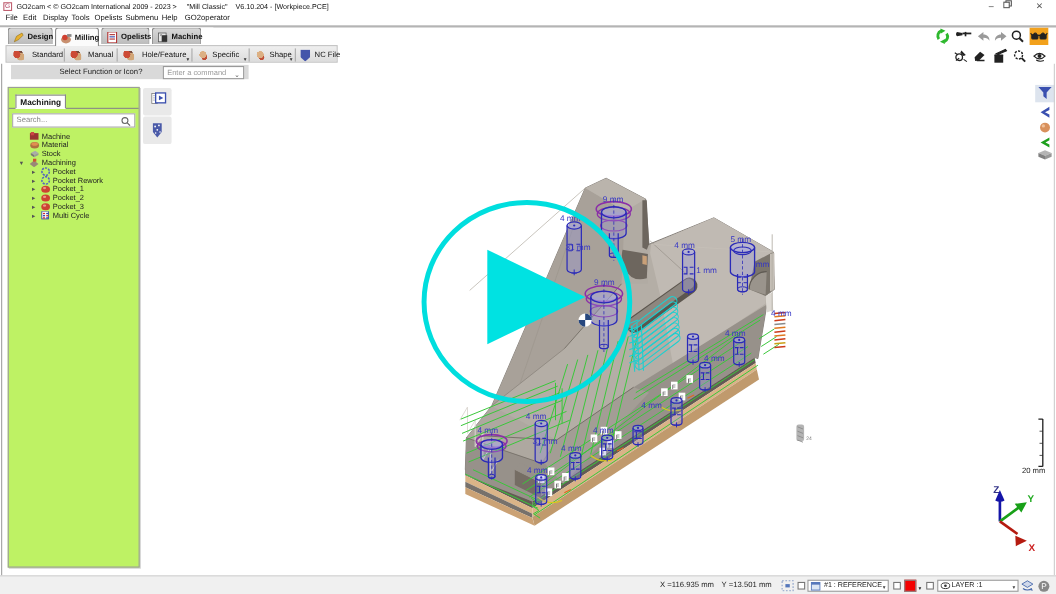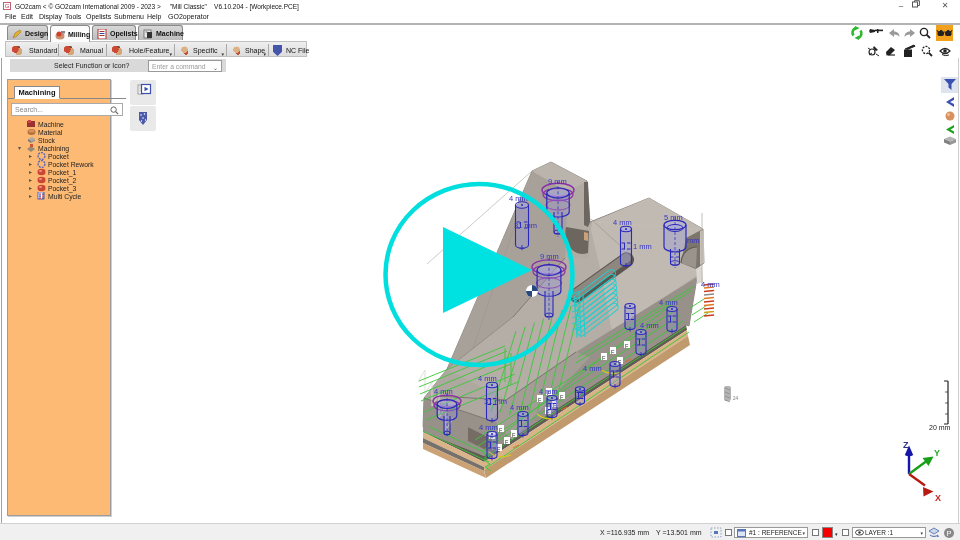--- a/index.html
+++ b/index.html
@@ -44,21 +44,21 @@
 .dar { position:absolute; right:3px; bottom:0px; font-size:5px; color:#333; }
 .shld { position:absolute; left:2px; top:2px; width:9px; height:11px; background:#4455aa; clip-path:polygon(0 0,100% 0,100% 62%,50% 100%,0 62%); }
 
 
 #cmdbar { position:absolute; left:10px; top:59px; width:216px; height:13px; background:#d9d9d9; }
 #cmdbar .lbl { position:absolute; left:44px; top:3px; font-size:7px; font-weight:normal; color:#222; }
 #cmdcombo { position:absolute; left:148px; top:59.5px; width:74px; height:12px; background:#fff; border:1px solid #999; font-size:6.8px; color:#9a9a9a; padding:2px 0 0 3px; }
 #cmdcombo .chev { position:absolute; right:3px; top:3px; font-size:6px; color:#555; }
 
 
-#lpanel { position:absolute; left:7px; top:79px; width:104px; height:437px; background:#fdba74; border:1px solid #9c9c9c; box-shadow:1px 1px 0 #cfcfcf; }
+#lpanel { position:absolute; left:7px; top:79px; width:120px; height:437px; background:#bef264; border:1px solid #9c9c9c; box-shadow:1px 1px 0 #cfcfcf; }
 #ltab { position:absolute; left:6px; top:6px; width:46px; height:13px; background:#fff; border:1px solid #888; border-bottom:1px solid #fff; font-size:7.5px; font-weight:bold; color:#111; text-align:center; line-height:12px; z-index:2;}
 #ltabline { position:absolute; left:0px; top:18px; width:118px; height:1px; background:#888; }
 #lsearch { position:absolute; left:3px; top:23px; width:112px; height:13px; border:1px solid #aaa; background:#fff; font-size:7px; color:#888; padding:2px 0 0 3px; }
 #lsearch .mag { position:absolute; right:3px; top:2px; }
 #ltree { position:absolute; left:0; top:38px; width:118px; font-size:6.8px; color:#222; }
 .trow { position:absolute; left:0; width:118px; height:8px; }
 .trow .ar { position:absolute; top:0px; font-size:6px; color:#555; }
 .trow .tic { position:absolute; top:0px; width:9px; height:8px; }
 .trow .ttx { position:absolute; left:30px; top:0.5px; }
 .trow .ttx2 { position:absolute; left:40px; top:0.5px; }

